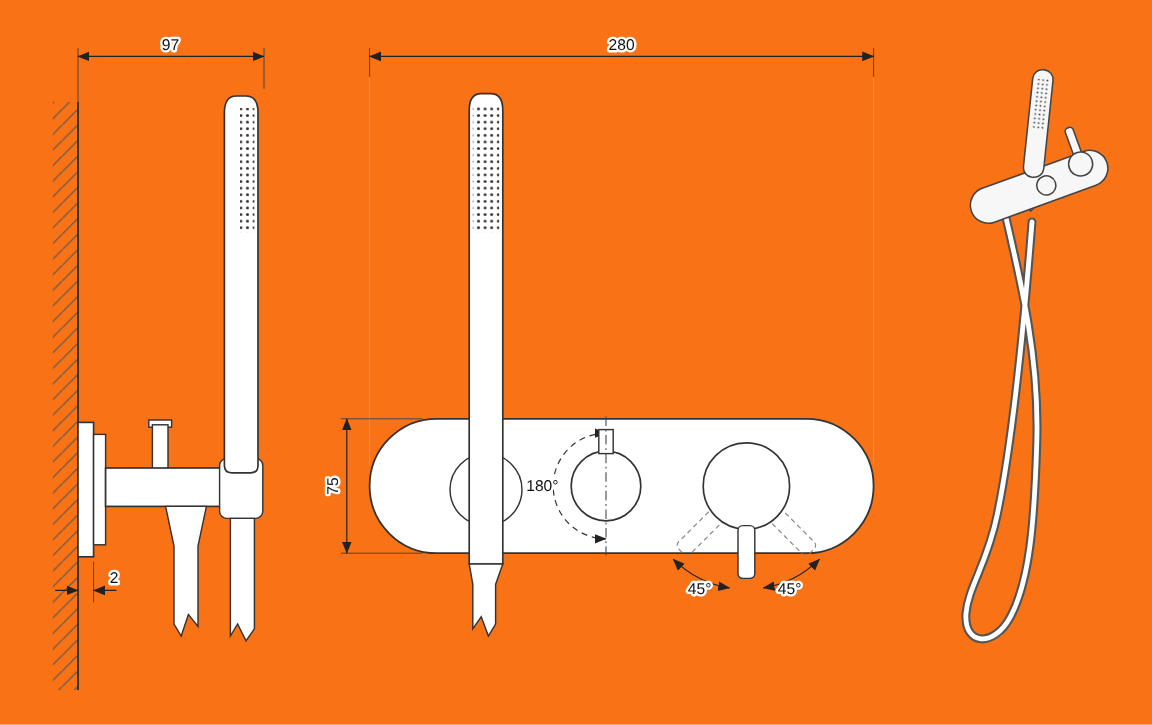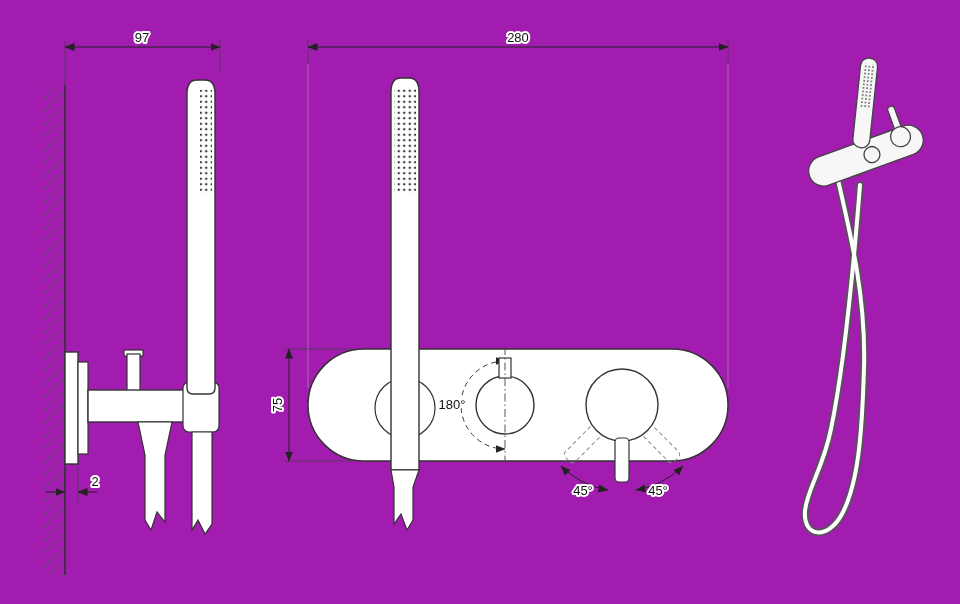--- a/index.html
+++ b/index.html
@@ -1,17 +1,17 @@
 <!DOCTYPE html>
 <html><head>
 <meta charset="utf-8">
 <title>Technical Drawing</title>
 <style>
   html,body{margin:0;padding:0;background:#fff;}
-  .stage{width:960px;height:604px;background:#a21caf;position:relative;overflow:hidden;
+  .stage{width:960px;height:604px;background:#f97316;position:relative;overflow:hidden;
          font-family:"Liberation Sans", sans-serif;}
   svg{display:block;}
   .ol{fill:#fff;stroke:#333;stroke-width:1.4;}
   .ol2{fill:#fff;stroke:#333;stroke-width:1.2;}
   .thick{stroke:#333;stroke-width:1.6;fill:none;}
   .thin{stroke:#444;stroke-width:0.8;fill:none;}
   .faint{stroke:#aaa;stroke-width:0.6;fill:none;}
   .dim{stroke:#222;stroke-width:1;fill:none;}
   .cl{stroke:#444;stroke-width:0.9;fill:none;stroke-dasharray:8 3 1.5 3;}
   .dasharc{stroke:#333;stroke-width:1;fill:none;stroke-dasharray:5 4;}

